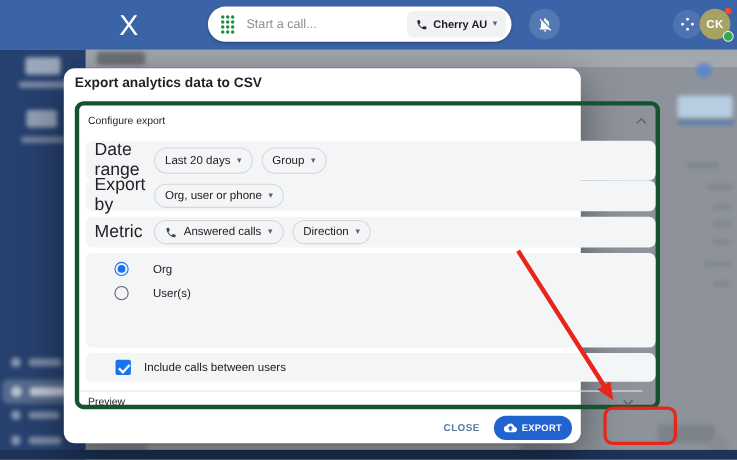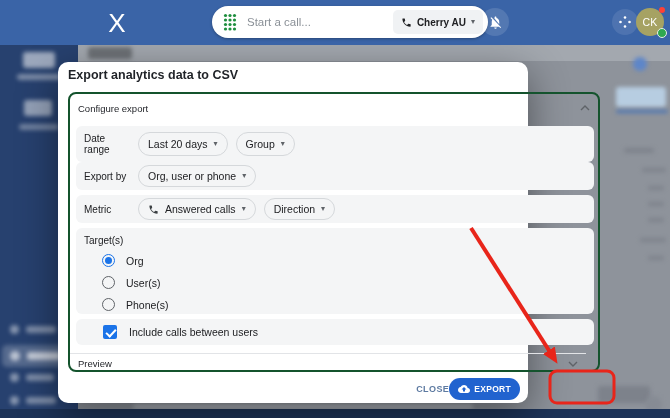--- a/index.html
+++ b/index.html
@@ -3,77 +3,77 @@
 <meta charset="utf-8">
 <style>
   * { margin:0; padding:0; box-sizing:border-box; }
   body { font-family:"Liberation Sans", sans-serif; background:#555; }
   .stage { position:relative; width:670px; height:418px; overflow:hidden; background:#8e939b; }
 
   
   .topbar { position:absolute; left:0; top:0; width:670px; height:45px; background:#3a64a7; z-index:3; }
   .logo { position:absolute; left:101px; top:7px; width:32px; height:32px; color:#fff;
           font-size:26px; font-weight:400; display:flex; align-items:center; justify-content:center; }
-  .callbar { position:absolute; left:212px; top:6px; width:276px; height:32px; background:#fff;
+  .callbar { position:absolute; left:189px; top:6px; width:276px; height:32px; background:#fff;
              border-radius:16px; box-shadow:0 1px 3px rgba(0,0,0,.3); display:flex; align-items:center; }
   .dialpad { margin-left:11px; display:block; }
   .call-ph { margin-left:10px; font-size:11.5px; color:#8a9097; }
   .device-pill { position:absolute; right:5px; top:4px; height:24px; background:#f0f2f4; border-radius:5px;
                  display:flex; align-items:center; gap:5px; padding:0 8px; cursor:pointer; }
   .device-pill .lbl { font-size:10px; font-weight:bold; color:#202124; }
   .caret { font-size:8px; color:#5f6368; line-height:1; }
   .round-btn { position:absolute; border-radius:50%; display:flex; align-items:center; justify-content:center; }
   .bell-btn { left:481px; top:8px; width:28px; height:28px; background:rgba(255,255,255,.13); }
   .dots-btn { left:612px; top:9px; width:26px; height:26px; background:rgba(255,255,255,.10); }
   .avatar { position:absolute; left:636px; top:8px; width:28px; height:28px; border-radius:50%;
-            background:#a6a263; color:#fff; font-size:10.5px; font-weight:normal; letter-spacing:.3px;
+            background:#a6a263; color:#fff; font-size:10.5px; font-weight:bold; letter-spacing:.3px;
             display:flex; align-items:center; justify-content:center; }
   .red-dot { position:absolute; top:-1px; right:-1px; width:6px; height:6px; border-radius:50%; background:#ff4136; }
   .green-dot { position:absolute; bottom:-2px; right:-3px; width:10px; height:10px; border-radius:50%;
                background:#2fa84f; border:1.5px solid #e9efe9; }
 
   
   .sidebar { position:absolute; left:0; top:45px; width:78px; height:373px; background:#27416f; }
   .content { position:absolute; left:78px; top:45px; width:592px; height:373px; background:#8e939b; }
   .strip { position:absolute; left:0; top:0; width:592px; height:16px; background:#a3a8af; }
   .blob { position:absolute; filter:blur(2px); border-radius:3px; }
   .circ { border-radius:50%; }
   .bottom-strip { position:absolute; left:0; top:409px; width:670px; height:9px; background:#1d3358; z-index:1; }
 
   
   .modal { position:absolute; left:58px; top:62px; width:470px; height:341px; background:#fff;
            border-radius:10px; box-shadow:0 12px 40px rgba(0,0,0,.45); z-index:2; }
   .modal-title { position:absolute; left:10px; top:6px; font-size:12.5px; font-weight:bold; color:#1f2227; }
-  .acc { position:absolute; left:10px; top:30px; width:532px; height:280px; border:2px solid #14532d; border-radius:8px; }
+  .acc { position:absolute; left:10px; top:30px; width:532px; height:280px; border:4px solid #14532d; border-radius:8px; }
   .acc-header { position:absolute; left:0; top:0; right:0; height:28px; display:flex; align-items:center;
                 justify-content:space-between; padding:0 8px; cursor:pointer; }
   .sec-label { font-size:9.5px; color:#24262b; }
   .row { position:absolute; left:6px; width:518px; background:#f4f5f6; border-radius:6px; display:flex; align-items:center; }
-  .row-label { width:54px; padding-left:8px; font-size:10px; color:#202124; flex:none; }
+  .row-label { width:54px; padding-left:8px; font-size:16px; color:#202124; flex:none; }
   .pill { height:24px; border:1px solid #d5d8db; border-radius:13px; padding:0 9px; display:flex;
           align-items:center; gap:6px; font-size:10.5px; color:#202124; cursor:pointer; background:transparent; }
   .pill.sm { height:22px; }
   .r1 { top:32px; height:36px; gap:8px; }
   .r2 { top:68px; height:28px; gap:8px; }
   .r3 { top:101px; height:28px; gap:8px; }
   .r4 { top:134px; height:86px; display:block; }
   .r5 { top:225px; height:26px; }
   .tgt-label { padding:7px 0 0 8px; font-size:10px; color:#202124; }
-  .radio-row { display:flex; align-items:center; gap:11px; padding-left:26px; margin-top:7px; height:15px; cursor:pointer; }
+  .radio-row { display:flex; align-items:center; gap:22px; padding-left:26px; margin-top:7px; height:15px; cursor:pointer; }
   .radio { width:13px; height:13px; border:1.5px solid #5f6368; border-radius:50%; position:relative; flex:none; }
   .radio.sel { border-color:#1a73e8; }
   .radio.sel::after { content:""; position:absolute; inset:2px; background:#1a73e8; border-radius:50%; }
   .opt-label { font-size:10.5px; color:#202124; }
   .checkbox { width:14px; height:14px; background:#1a73e8; border-radius:2px; margin-left:27px; position:relative; flex:none; cursor:pointer; }
   .checkbox::after { content:""; position:absolute; left:4.5px; top:1.5px; width:4px; height:8px;
                      border-right:2px solid #fff; border-bottom:2px solid #fff; transform:rotate(43deg); }
   .cb-label { font-size:10.5px; color:#202124; margin-left:12px; }
   .preview-row { position:absolute; left:0; top:259px; right:12px; height:20px; border-top:1px solid #e2e4e7;
                  display:flex; align-items:center; justify-content:space-between; padding:0 8px; cursor:pointer; }
-  .footer { position:absolute; right:8px; top:314px; height:26px; display:flex; align-items:center; }
+  .footer { position:absolute; right:8px; top:314px; height:26px; display:flex; align-items:center; gap:13px; }
   .close-btn { font-size:9px; font-weight:bold; color:#5d7aa1; letter-spacing:.4px; cursor:pointer; }
   .export-btn { height:22px; border-radius:11px; background:#2163cf; border:none; padding:0 9px;
                 display:flex; align-items:center; gap:4px; font-size:8.5px; font-weight:bold;
                 color:#fff; letter-spacing:.3px; cursor:pointer; font-family:"Liberation Sans", sans-serif; }
 
   .annotation { position:absolute; left:0; top:0; width:670px; height:418px; z-index:5; pointer-events:none; }
 </style>
 </head>
 <body>
 
@@ -208,32 +208,27 @@
           <span>Answered calls</span>
           <span class="caret">▾</span>
         </div>
         <div class="pill sm">
           <span>Direction</span>
           <span class="caret">▾</span>
         </div>
       </div>
 
       <div class="row r4">
-        <div class="tgt-label">Target(s)</div>
         <div class="radio-row">
           <span class="radio sel"></span>
           <span class="opt-label">Org</span>
         </div>
         <div class="radio-row">
           <span class="radio"></span>
           <span class="opt-label">User(s)</span>
-        </div>
-        <div class="radio-row">
-          <span class="radio"></span>
-          <span class="opt-label">Phone(s)</span>
         </div>
       </div>
 
       <div class="row r5">
         <span class="checkbox"></span>
         <span class="cb-label">Include calls between users</span>
       </div>
 
       <div class="preview-row">
         <span class="sec-label">Preview</span>

